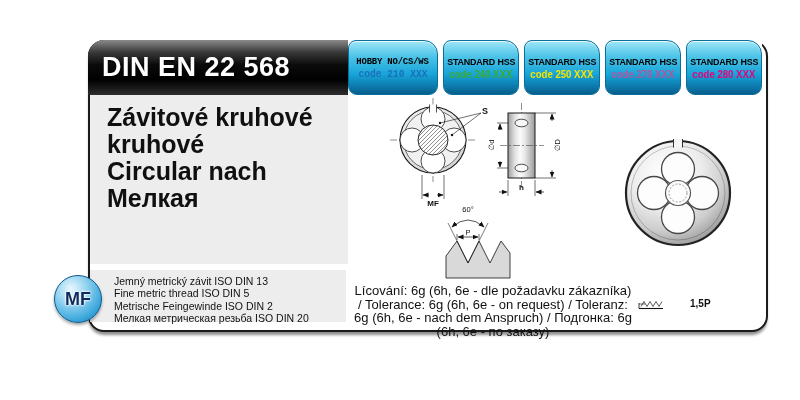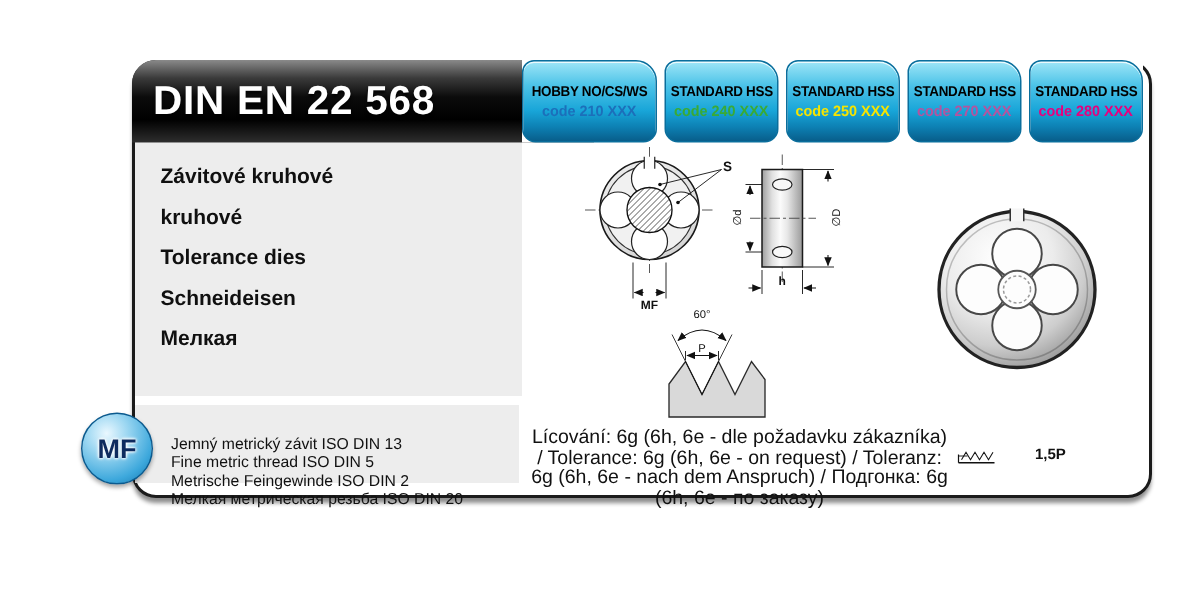--- a/index.html
+++ b/index.html
@@ -19,32 +19,32 @@
                    padding-left:14px;text-shadow:0 2px 2px rgba(0,0,0,.9);white-space:nowrap;}
 
   
   .badge-row{position:absolute;left:348px;top:38px;width:414px;height:57px;background:#fff;
              display:flex;gap:5px;align-items:stretch;z-index:3;padding-top:2px;box-sizing:border-box;}
   .badge{flex:1 1 0;border-radius:8px 14px 9px 9px;border:1px solid #0a6e9c;
          background:linear-gradient(180deg,#9fe6f7 0%,#4cc3e8 30%,#18a5d8 62%,#0d81b4 82%,#085e8b 100%);
          box-shadow:inset 0 1px 0 rgba(255,255,255,.8);
          display:flex;flex-direction:column;align-items:center;justify-content:center;gap:2px;
          min-width:0;}
-  .badge.first{flex:0 0 88px;}
+  .badge.first{flex:0 0 88px;font-family:Liberation Mono, monospace;}
   .badge .b1{font-size:9.5px;font-weight:bold;color:#000;letter-spacing:-.2px;white-space:nowrap;transform:scaleX(.94);}
   .badge .b2{font-size:10px;font-weight:bold;white-space:nowrap;transform:scaleX(.96);}
 
   
   .title-panel{position:absolute;left:90px;top:95px;width:258px;height:169px;background:#ededed;z-index:2;}
-  .title-panel .t-line{font-size:14px;font-weight:bold;color:#101010;line-height:27px;padding-left:17px;}
+  .title-panel .t-line{font-size:25px;font-weight:bold;color:#101010;line-height:27px;padding-left:17px;}
   .title-panel .t-wrap{padding-top:9px;}
 
   
   .thread-type-box{position:absolute;left:90px;top:270px;width:256px;height:52px;background:#ededed;z-index:2;}
-  .thread-type-box .l-wrap{padding:20px 0 0 24px;}
+  .thread-type-box .l-wrap{padding:5px 0 0 24px;}
   .thread-type-box .l-line{font-size:10.5px;color:#111;line-height:12.3px;white-space:nowrap;}
   .mf-circle{position:absolute;left:54px;top:275px;width:46px;height:46px;border-radius:50%;
              background:radial-gradient(circle at 35% 28%,#eaf8ff 0%,#9fd8f2 30%,#3da8dc 70%,#1172ab 100%);
              border:1.5px solid #0b5a8e;display:flex;align-items:center;justify-content:center;z-index:4;
              box-shadow:0 2px 3px rgba(0,0,0,.35);}
   .mf-circle span{font-size:18px;font-weight:bold;color:#0d2b5e;
                   text-shadow:0 0 2px #fff,0 0 2px #fff,0 0 3px #fff;}
 
   
   .tolerance-note{position:absolute;left:352px;top:284px;width:282px;z-index:2;
@@ -91,22 +91,21 @@
     <div class="badge">
       <span class="b1">STANDARD HSS</span>
       <span class="b2" style="color: rgb(230, 0, 126);">code 280 XXX</span>
     </div>
   </div>
 
   <div class="title-panel">
     <div class="t-wrap">
       <div class="t-line">Závitové kruhové</div>
       <div class="t-line">kruhové</div>
-      <div class="t-line">Tolerance dies</div>
-      <div class="t-line">Schneideisen</div>
+      <div class="t-line">Circular nach</div>
       <div class="t-line">Мелкая</div>
     </div>
   </div>
 
   <svg class="tech-drawing" width="272" height="190" viewBox="0 0 272 190">
     <defs>
       <pattern id="hatch" width="4" height="4" patternUnits="userSpaceOnUse">
         <path d="M0,4 L4,0" stroke="#333" stroke-width="0.55"></path>
       </pattern>
       <radialGradient id="faceGrad" cx="45%" cy="40%" r="65%">

